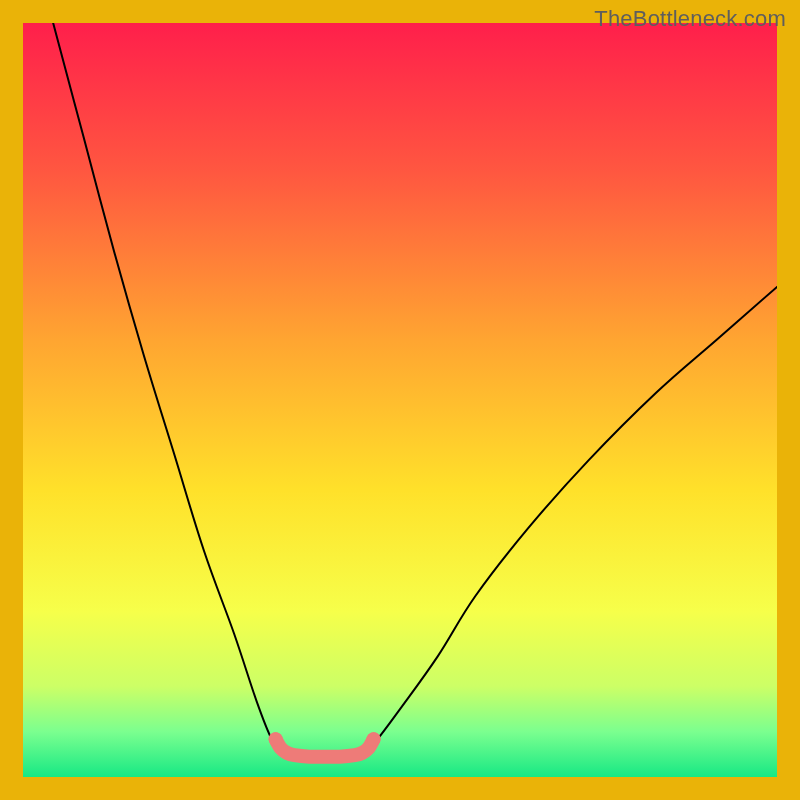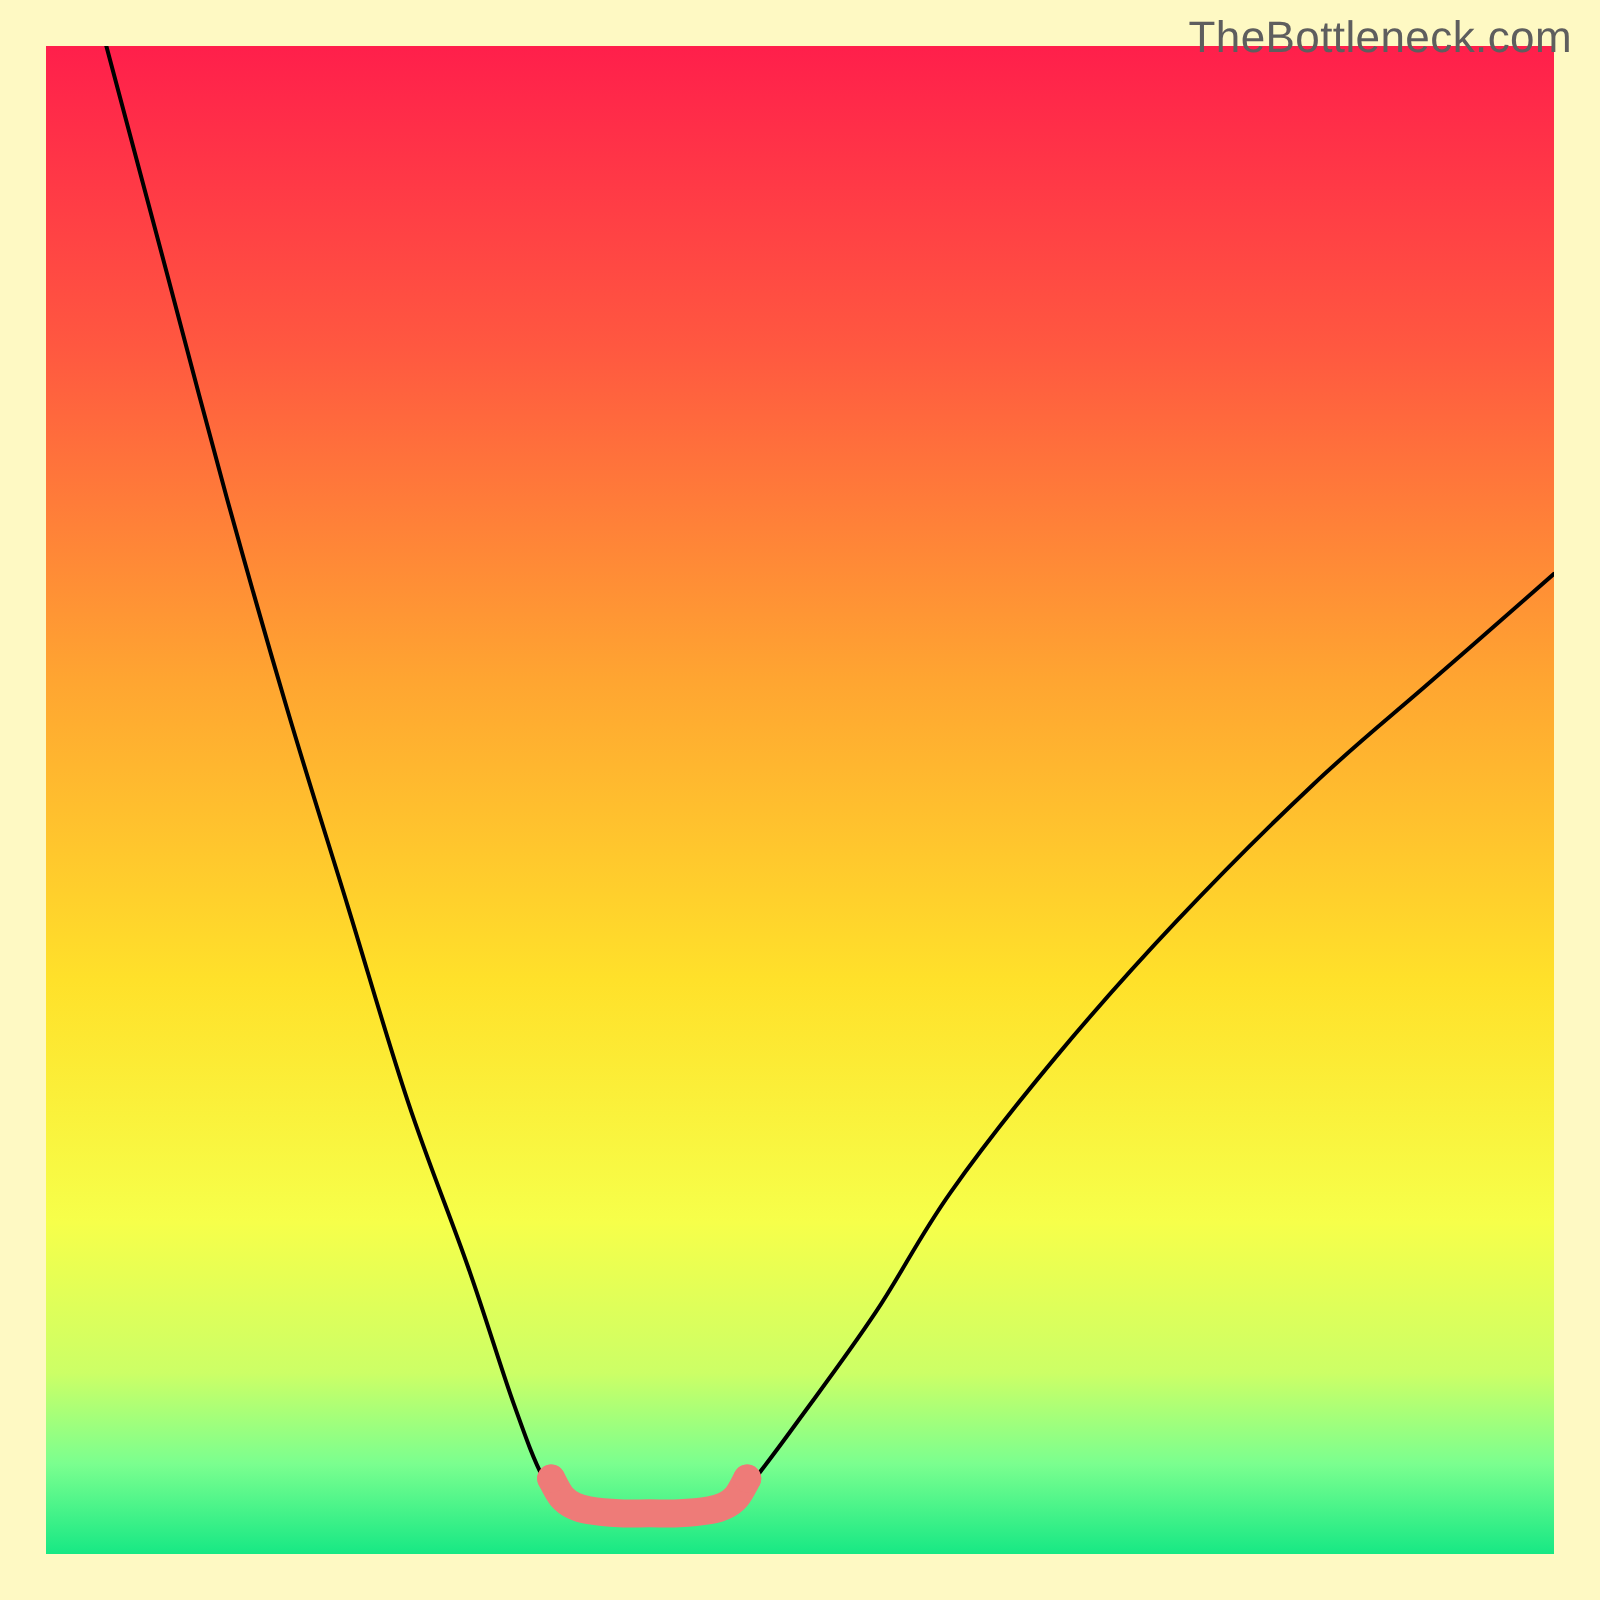--- a/index.html
+++ b/index.html
@@ -8,21 +8,21 @@
     width: 800px;
     height: 800px;
     background: #000;
     overflow: hidden;
     font-family: Arial, Helvetica, sans-serif;
   }
   .stage {
     position: relative;
     width: 800px;
     height: 800px;
-    background: #fef9c3;
+    background: #eab308;
   }
   .plot-wrap {
     position: absolute;
     left: 23px;
     top: 23px;
     width: 754px;
     height: 754px;
   }
   svg.plot {
     display: block;

